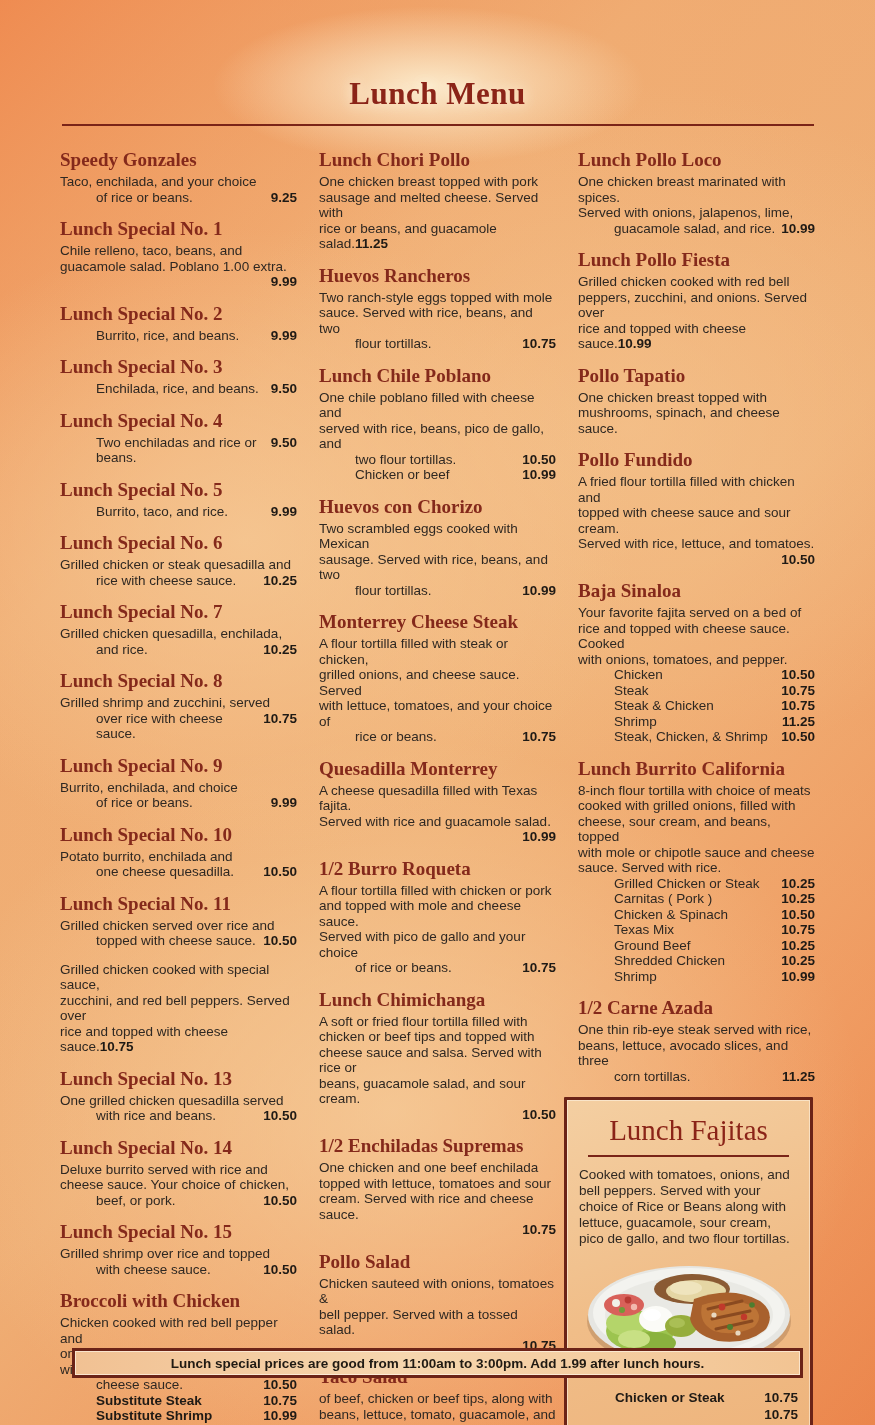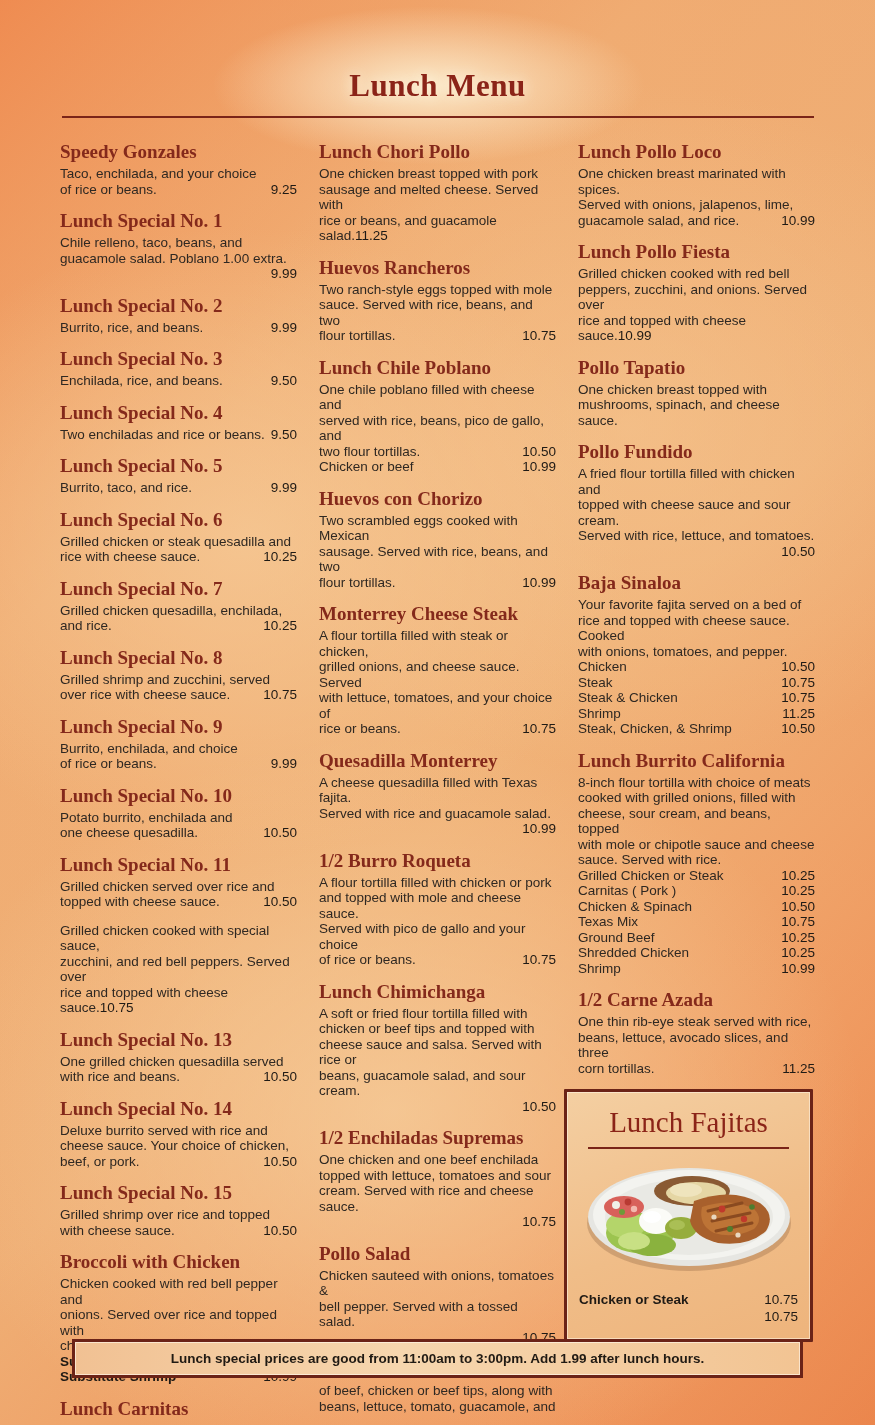--- a/index.html
+++ b/index.html
@@ -9,56 +9,56 @@
     font-family:"Liberation Sans",sans-serif;color:#2f2822;
     background:
       radial-gradient(ellipse 300px 110px at 49% 6%, rgba(252,236,205,.95), rgba(252,236,205,0) 72%),
       radial-gradient(ellipse 520px 420px at 28% 38%, rgba(246,203,152,.75), rgba(246,203,152,0) 75%),
       radial-gradient(ellipse 560px 460px at 72% 30%, rgba(245,199,146,.6), rgba(245,199,146,0) 75%),
       radial-gradient(ellipse 650px 520px at 45% 78%, rgba(247,213,165,.65), rgba(247,213,165,0) 72%),
       radial-gradient(ellipse 1200px 1700px at 50% 50%, rgba(243,185,125,.55), rgba(236,128,70,.0) 85%),
       linear-gradient(135deg,#ee8147 0%,#efa76e 28%,#eeab72 55%,#ee8d54 82%,#e97a41 100%);
   }
   .page-title{
-    margin:4px;padding-top:64px;text-align:center;
+    margin:12px;padding-top:64px;text-align:center;
     font-family:"Liberation Serif",serif;font-weight:bold;
     font-size:31px;color:#8b2418;letter-spacing:.5px;
     text-shadow:0 0 14px rgba(255,245,225,.9);
   }
   .title-rule{width:752px;margin:12px auto 0;border-top:2px solid #7a2418;}
   .columns{display:flex;gap:22px;padding:22px 60px 0;}
   .col{flex:1;min-width:0;}
   .menu-item{margin-bottom:13px;}
   .item-name{
     margin:1px 0 3px;font-family:"Liberation Serif",serif;font-weight:bold;
     font-size:19px;line-height:22px;color:#84291b;
   }
   .desc-line{font-size:13.5px;line-height:15.5px;}
-  .desc-line.spread{display:flex;justify-content:space-between;align-items:flex-end;}
+  .desc-line.spread{display:flex;justify-content:space-between;align-items:flex-start;margin-left:36px;}
   .desc-line.inline-price .price{margin-left:0;}
   .desc-line.own-price{text-align:right;}
-  .price{font-weight:normal;color:#1f1a15;}
+  .price{font-weight:bold;color:#1f1a15;}
   .option-line.bold .opt-label{font-weight:bold;color:#1f1a15;}
   .fajitas-box{
     margin:6px 0 0 -14px;width:calc(100% + 12px);box-sizing:border-box;
     border:3px solid #6b2317;border-radius:1px;
     background:linear-gradient(160deg,#f4cfa2 0%,#f0bd88 55%,#eeb47c 100%);
     box-shadow:inset 0 0 0 1px rgba(255,248,235,.55);
     padding:12px 12px 14px;
   }
   .fajitas-title{
     margin:2px 0 0;text-align:center;font-family:"Liberation Serif",serif;
     font-weight:normal;font-size:29px;color:#8b2418;
   }
   .fajitas-rule{width:92%;margin:8px auto 10px;border-top:2px solid #7a2418;}
   .fajitas-desc{margin:0 0 10px;font-size:13.5px;line-height:16px;}
   .plate-wrap{width:100%;display:flex;justify-content:center;margin:2px 0 14px;}
   .fajitas-options .desc-line{line-height:17px;}
   .footer-box{
-    position:absolute;left:72px;width:731px;bottom:47px;height:39px;box-sizing:border-box;
+    position:absolute;left:72px;width:731px;bottom:47px;height:30px;box-sizing:border-box;
     border:3px solid #6b2317;
     background:linear-gradient(90deg,#f1c193,#f6d6ae 45%,#f2c493);
     box-shadow:inset 0 0 0 1px rgba(255,248,235,.65);
     display:flex;align-items:center;justify-content:center;
   }
   .footer-text{font-size:13.5px;font-weight:bold;color:#201a13;}
 </style>
 </head>
 <body>
 
@@ -402,20 +402,21 @@
             <div class="desc-line spread">
               <span class="desc-text">corn tortillas.</span>
               <span class="price">11.25</span>
             </div>
           </div>
         </div>
 
       <div class="fajitas-box">
         <h2 class="fajitas-title">Lunch Fajitas</h2>
         <div class="fajitas-rule"></div>
+        <p class="fajitas-desc">Cooked with tomatoes, onions, and bell peppers. Served with your choice of Rice or Beans along with lettuce, guacamole, sour cream, pico de gallo, and two flour tortillas.</p>
         <div class="plate-wrap">
           <svg width="214" height="118" viewBox="0 0 214 118">
             <ellipse cx="107" cy="64" rx="102" ry="48" fill="rgba(60,30,10,0.18)"></ellipse>
             <ellipse cx="107" cy="58" rx="101" ry="49" fill="#e6e6e2"></ellipse>
             <ellipse cx="107" cy="56" rx="96" ry="45" fill="#f3f3ef"></ellipse>
             <ellipse cx="107" cy="58" rx="84" ry="38" fill="#e9e9e4"></ellipse>
 
             <ellipse cx="58" cy="74" rx="34" ry="20" fill="#9cc44f"></ellipse>
             <ellipse cx="44" cy="66" rx="20" ry="13" fill="#b4d56a"></ellipse>
             <ellipse cx="70" cy="86" rx="24" ry="11" fill="#8ab23e"></ellipse>

